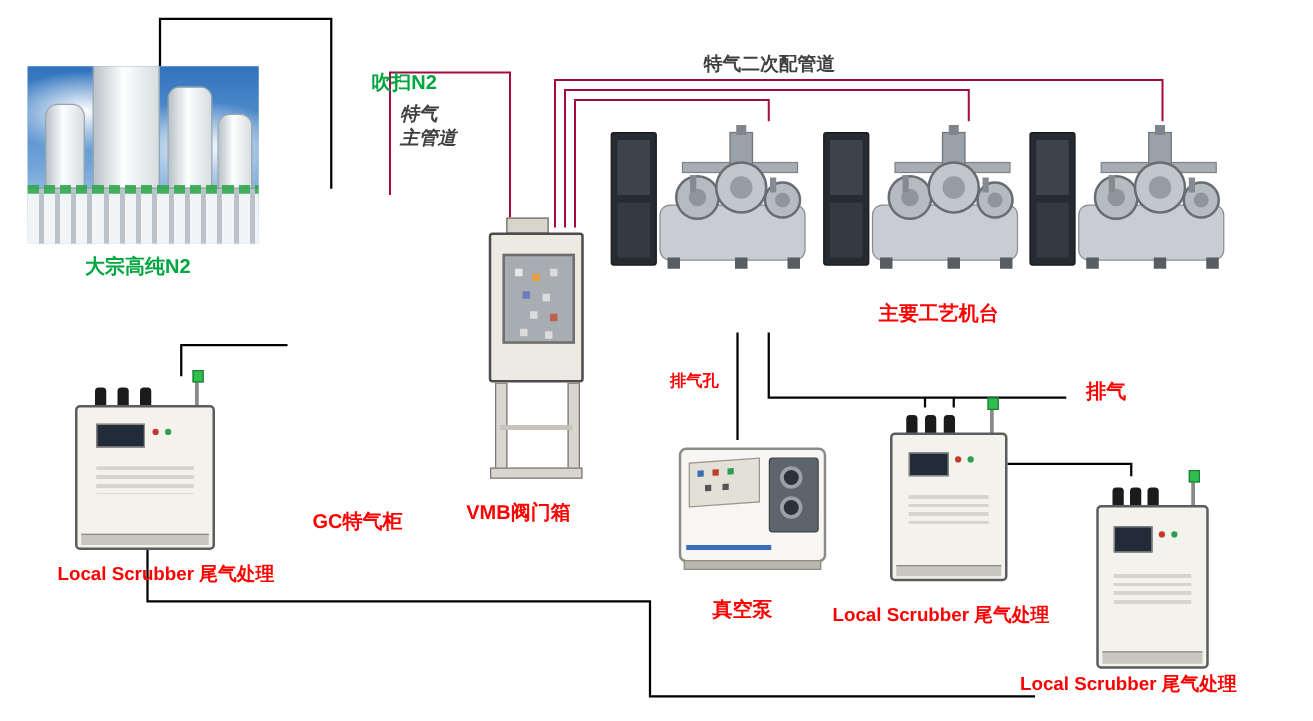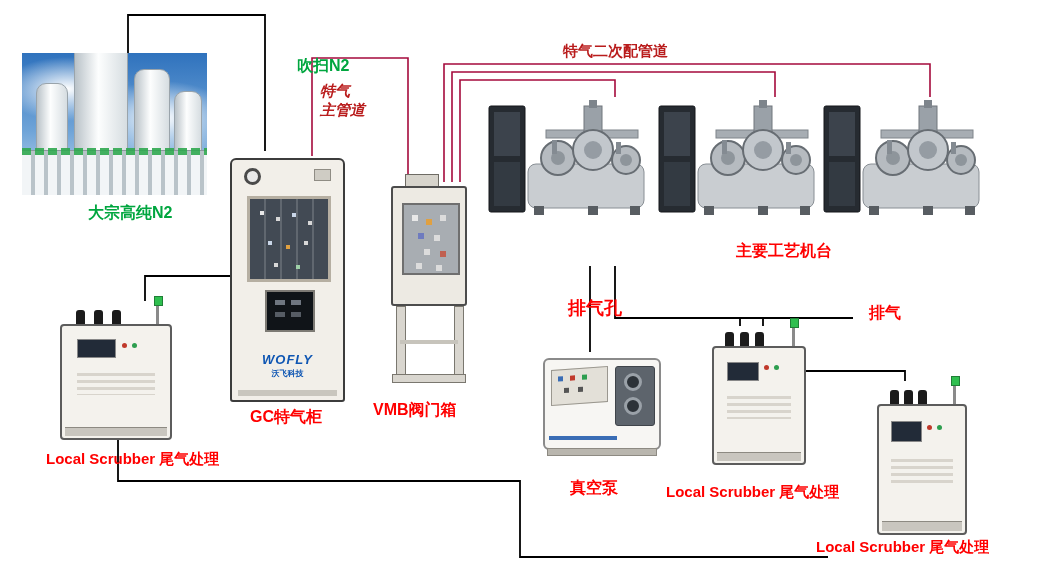--- a/index.html
+++ b/index.html
@@ -8,21 +8,21 @@
     font-family:"Liberation Sans", sans-serif; overflow:hidden;
   }
   #wires { position:absolute; left:0; top:0; width:1050px; height:577px; }
   #wires path { fill:none; }
   #wires path.k { stroke:#000000; stroke-width:1.8px; }
   #wires path.m { stroke:#a50a3c; stroke-width:1.6px; }
 
   .lbl { position:absolute; font-weight:bold; white-space:nowrap; }
   .lbl.g { color:#00a63f; font-size:16px; }
   .lbl.r { color:#ff0000; font-size:16px; }
-  .lbl.p { color:#b91c1c; font-size:15px; }
+  .lbl.p { color:#404040; font-size:15px; }
 
   
   .photo { position:absolute; left:22px; top:53px; width:185px; height:142px;
     background:linear-gradient(180deg,#2f72bd,#6fa4d8 55%,#cadef0); overflow:hidden; }
   .cloud { position:absolute; background:radial-gradient(closest-side,#ffffff,rgba(255,255,255,0)); }
   .c1 { left:-20px; top:4px; width:130px; height:64px; }
   .c2 { left:70px; top:28px; width:140px; height:74px; }
   .tank { position:absolute; bottom:38px; background:linear-gradient(90deg,#b9c2c8,#fdfefe 45%,#d6dde1);
     border-radius:10px 10px 2px 2px; border:1px solid #9aa4ab; }
   .t1 { left:52px; width:52px; height:112px; }
@@ -147,29 +147,20 @@
     <div class="cloud c1"></div>
     <div class="cloud c2"></div>
     <div class="tank t2"></div>
     <div class="tank t1"></div>
     <div class="tank t3"></div>
     <div class="tank t4"></div>
     <div class="cylrow"></div>
     <div class="cylcaps"></div>
   </div>
 
-  <div class="gc">
-    <div class="gc-gauge"></div>
-    <div class="gc-vent"></div>
-    <div class="gc-win"></div>
-    <div class="gc-win2"></div>
-    <div class="gc-logo">WOFLY</div>
-    <div class="gc-logo-cn">沃飞科技</div>
-    <div class="gc-base"></div>
-  </div>
 
   <div class="vmb">
     <div class="vmb-vent"></div>
     <div class="vmb-cab">
       <div class="vmb-win"></div>
     </div>
     <div class="vmb-legL"></div>
     <div class="vmb-legR"></div>
     <div class="vmb-shelf"></div>
     <div class="vmb-base"></div>
@@ -283,30 +274,30 @@
     <span class="sv sv3"></span>
     <span class="slight"></span>
     <div class="scab">
       <div class="sscreen"></div>
       <div class="sbtn"></div>
       <div class="svent"></div>
       <div class="sbase"></div>
     </div>
   </div>
 
-  <div class="lbl g" style="left:68px; top:203px;margin-left:20px;">大宗高纯N2</div>
+  <div class="lbl g" style="left:68px; top:203px;">大宗高纯N2</div>
   <div class="lbl g" style="left:297px; top:56px;">吹扫N2</div>
   <div class="lbl p" style="left:320px; top:82px;font-style:italic;">
     <span style="display:block;">特气</span>
     <span style="display:block;text-align:right;">主管道</span>
   </div>
   <div class="lbl p" style="left:563px; top:42px;">特气二次配管道</div>
   <div class="lbl r" style="left:250px; top:407px;">GC特气柜</div>
   <div class="lbl r" style="left:373px; top:400px;">VMB阀门箱</div>
-  <div class="lbl r" style="left:736px; top:241px;">主要工艺机台</div>
-  <div class="lbl r" style="left:568px; top:296px; font-size:18px;font-family:Liberation Mono, monospace;">排气孔</div>
+  <div class="lbl r" style="left:703px; top:241px;">主要工艺机台</div>
+  <div class="lbl r" style="left:536px; top:296px; font-size:13px;font-family:Liberation Mono, monospace;">排气孔</div>
   <div class="lbl r" style="left:570px; top:478px;text-align:right;">真空泵</div>
   <div class="lbl r" style="left:869px; top:303px;">排气</div>
   <div class="lbl r" style="left:46px;  top:450px; font-size:15px;">Local Scrubber 尾气处理</div>
   <div class="lbl r" style="left:666px; top:483px; font-size:15px;">Local Scrubber 尾气处理</div>
   <div class="lbl r" style="left:816px; top:538px; font-size:15px;">Local Scrubber 尾气处理</div>
 
 </div>
 
 </body></html>

